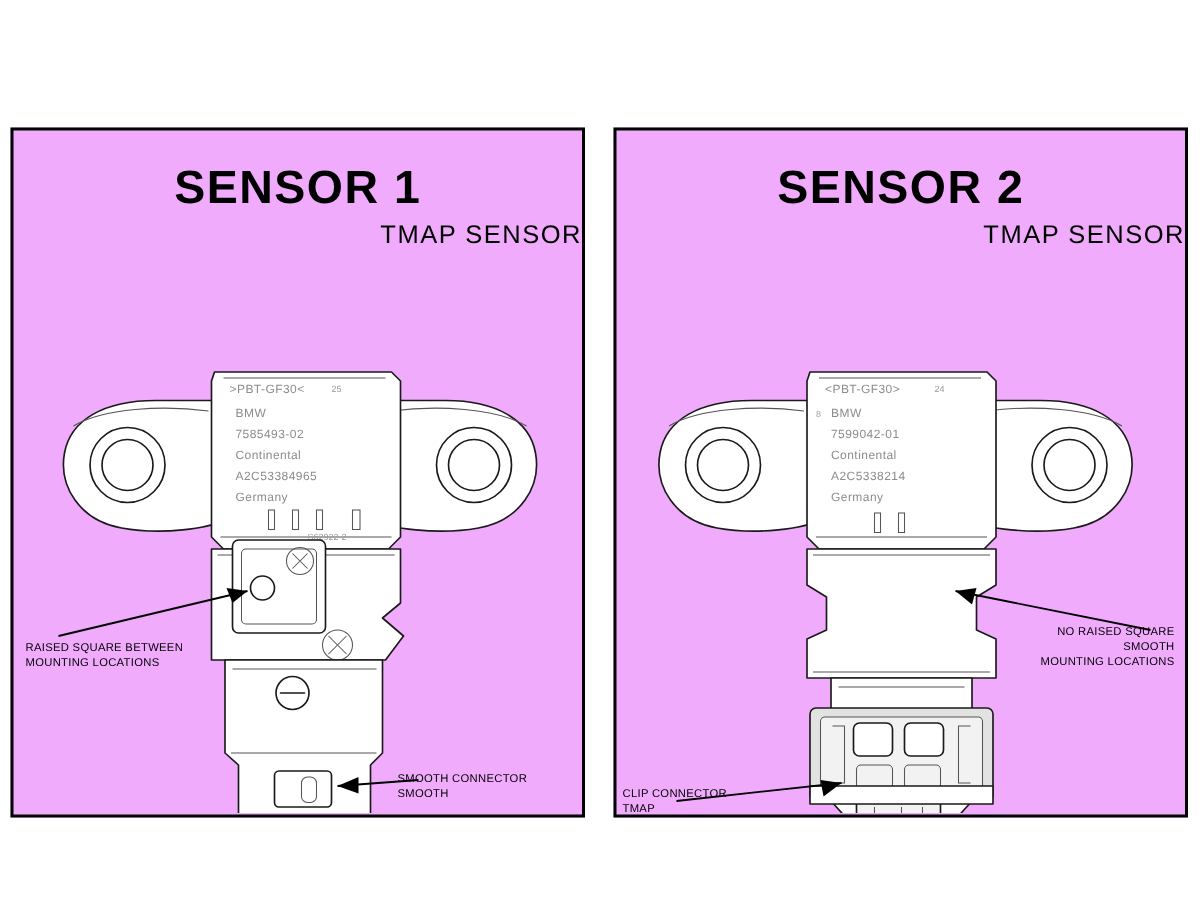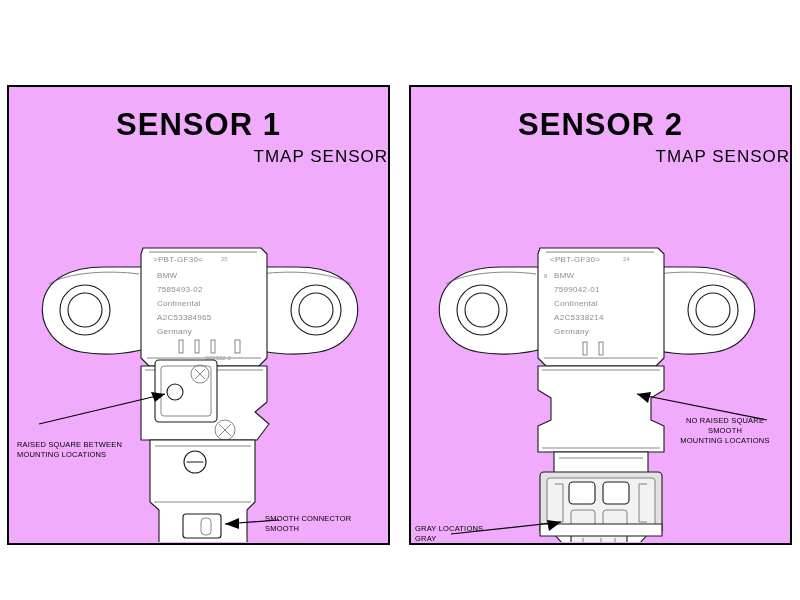--- a/index.html
+++ b/index.html
@@ -55,21 +55,21 @@
     height: 380px;
   }
 
   .callout {
     position: absolute;
     font-size: 7.5px;
     line-height: 1.35;
     color: #000;
     letter-spacing: 0.2px;
   }
-  .callout.right-align { text-align: center; }
+  .callout.right-align { text-align: right; }
 
   
   svg .ln {
     fill: none;
     stroke: #1a1a1a;
     stroke-width: 1.1;
     stroke-linejoin: round;
     stroke-linecap: round;
   }
   svg .ln-thin {
@@ -163,21 +163,21 @@
         <path class="ln fill-white" d="M158 396 L230 396 L230 412 L222 420 L168 420 L158 412 Z"></path>
         <path class="ln-thin" d="M163 400 L226 400"></path>
 
         <path class="leader" d="M30 262 L156 232"></path>
         <polygon class="arrowhead" points="156,232 142,230 146,240"></polygon>
 
         <path class="leader" d="M270 358 L216 362"></path>
         <polygon class="arrowhead" points="216,362 230,356 230,367"></polygon>
       </svg>
 
-      <div class="callout" style="left:8px; top:278px; width:110px;">
+      <div class="callout" style="left:8px; top:265px; width:110px;">
         <div>RAISED SQUARE BETWEEN</div>
         <div>MOUNTING LOCATIONS</div>
       </div>
 
       <div class="callout" style="left:256px; top:352px; width:100px;">
         <div>SMOOTH CONNECTOR</div>
         <div>SMOOTH</div>
       </div>
     </div>
   </div>
@@ -243,19 +243,19 @@
         <polygon class="arrowhead" points="150,360 136,358 138,369"></polygon>
       </svg>
 
       <div class="callout right-align" style="left:256px; top:254px; width:116px;">
         <div>NO RAISED SQUARE</div>
         <div>SMOOTH</div>
         <div>MOUNTING LOCATIONS</div>
       </div>
 
       <div class="callout" style="left:4px; top:362px; width:90px;">
-        <div>GRAY LOCATIONS</div>
-        <div>GRAY</div>
+        <div>CLIP CONNECTOR</div>
+        <div>TMAP</div>
       </div>
     </div>
   </div>
 
 </div>
 
 </body></html>

